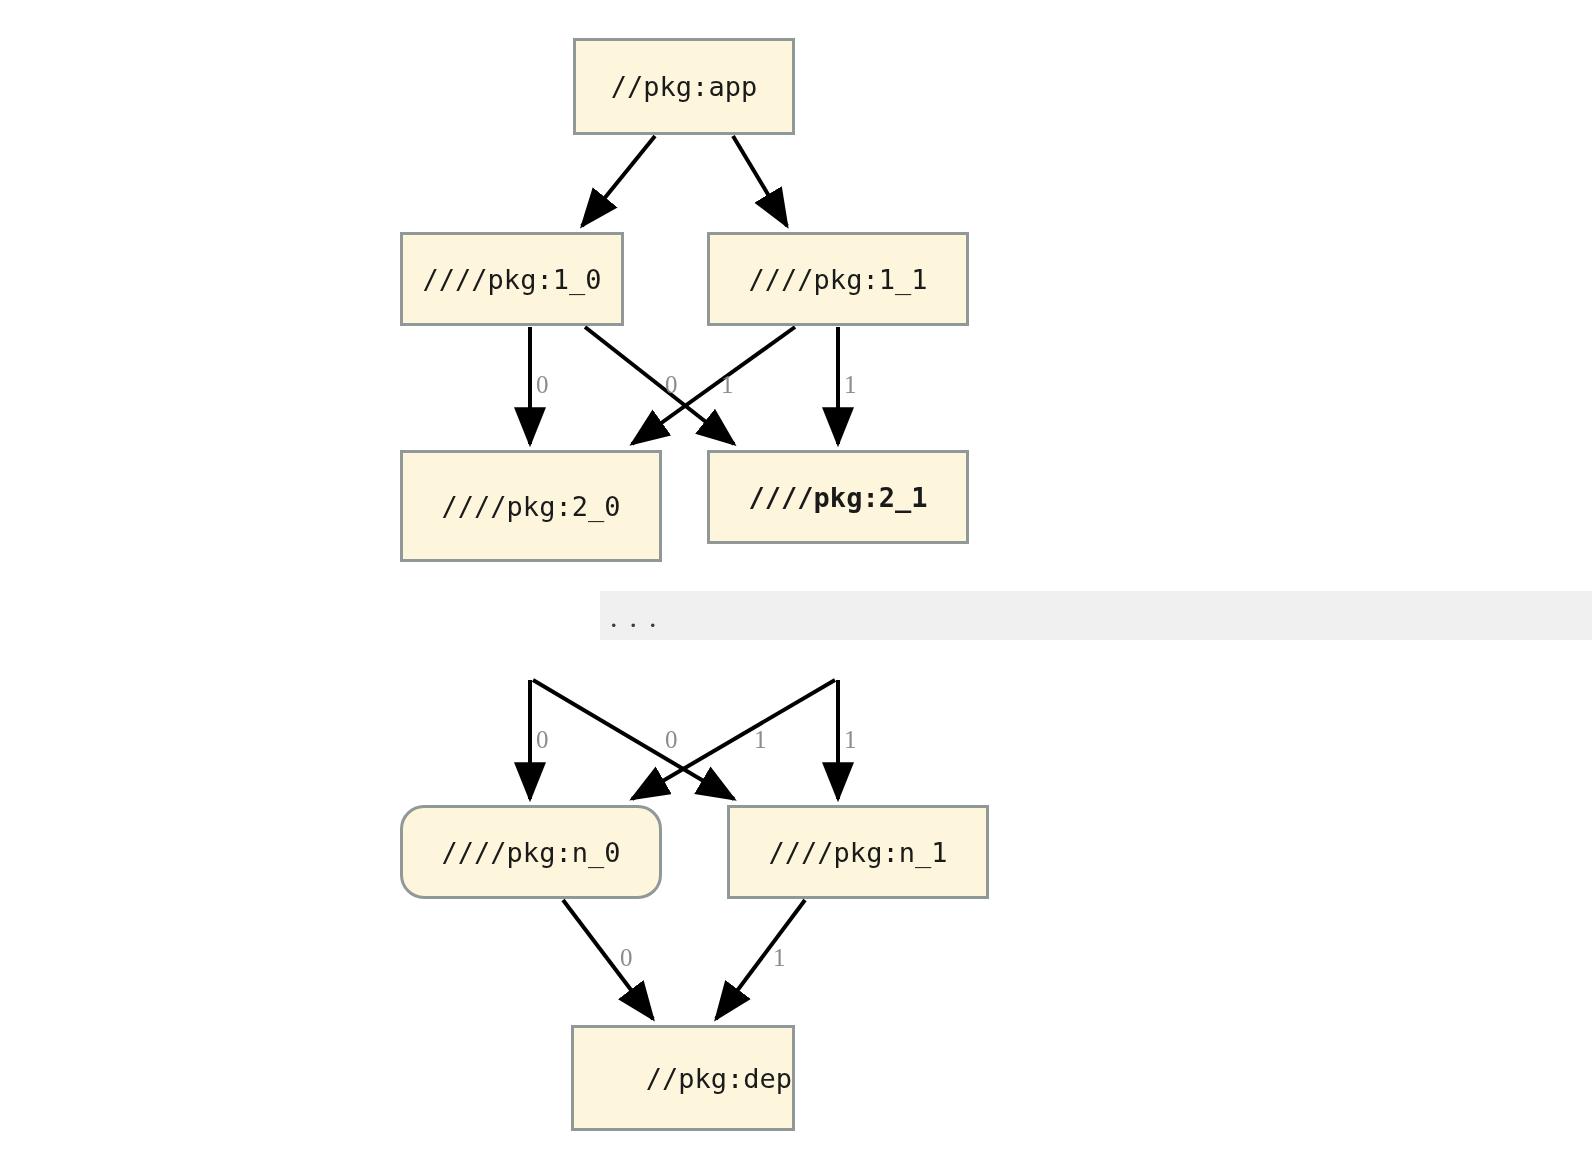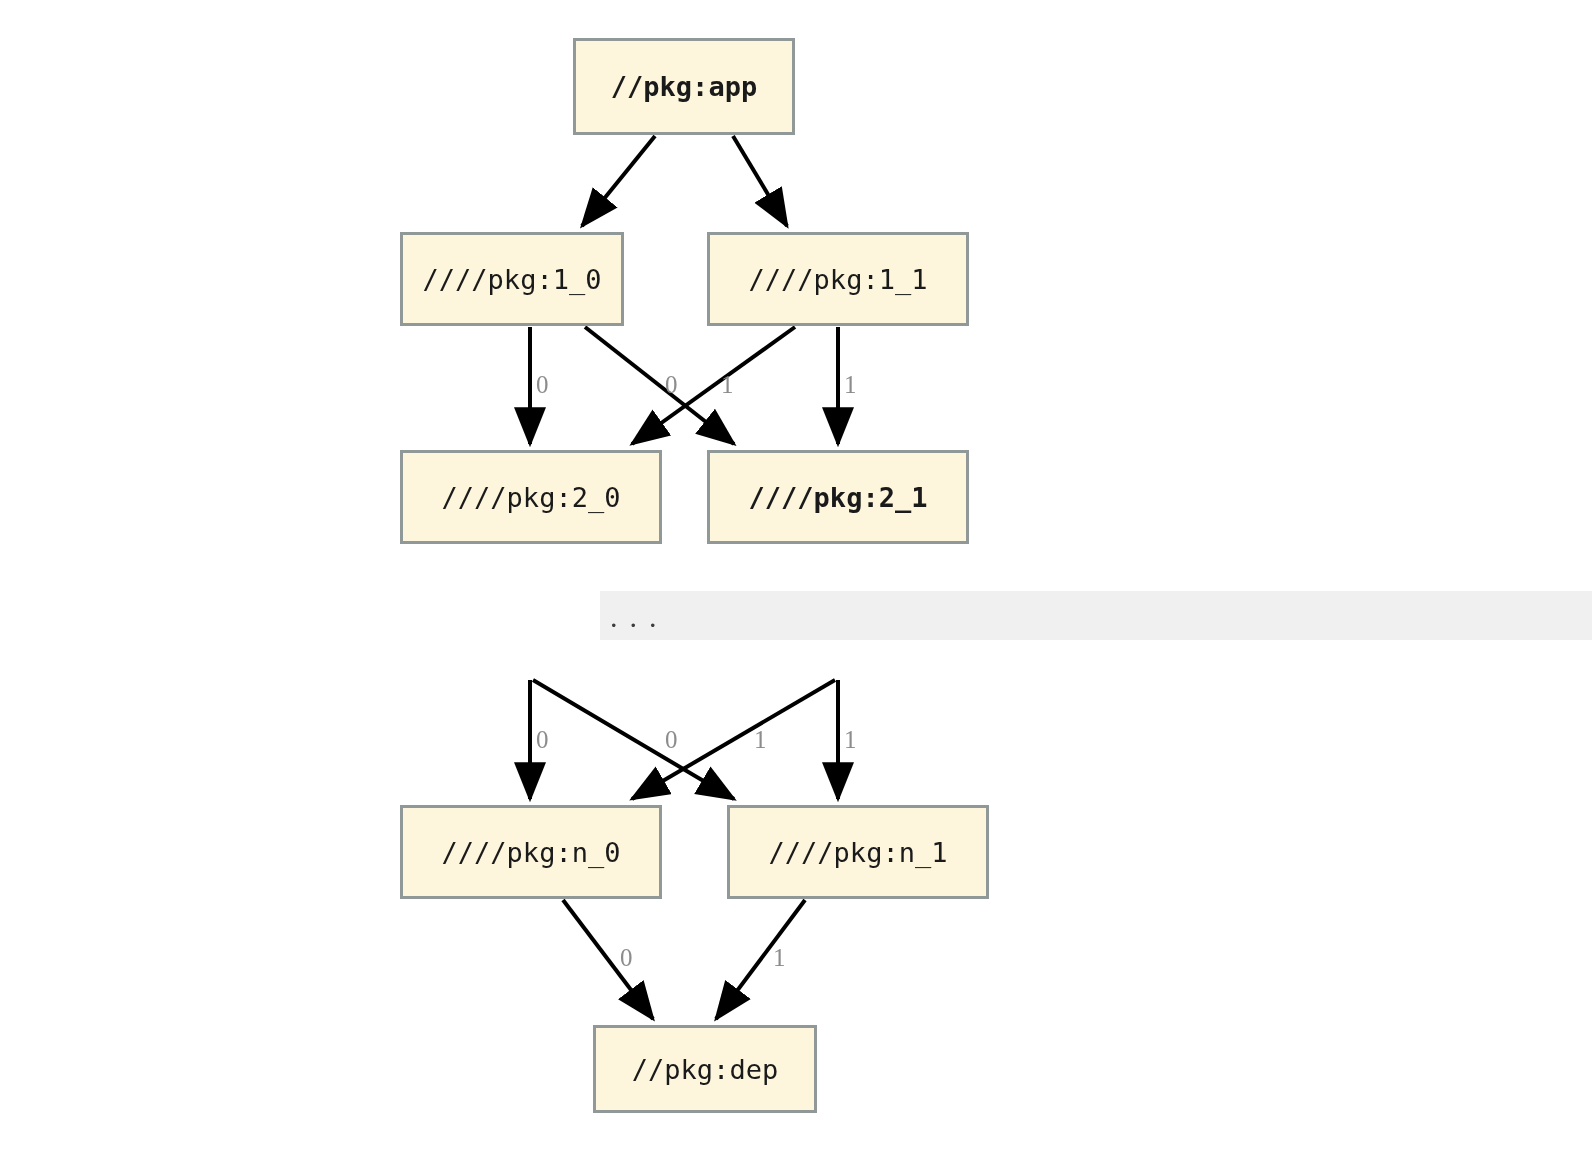--- a/index.html
+++ b/index.html
@@ -91,49 +91,49 @@
   <line x1="530" y1="680" x2="530" y2="799" stroke="#000000" stroke-width="4" marker-end="url(#arrowhead)"></line>
   <line x1="533" y1="680" x2="734" y2="799" stroke="#000000" stroke-width="4" marker-end="url(#arrowhead)"></line>
   <line x1="835" y1="680" x2="632" y2="799" stroke="#000000" stroke-width="4" marker-end="url(#arrowhead)"></line>
   <line x1="838" y1="680" x2="838" y2="799" stroke="#000000" stroke-width="4" marker-end="url(#arrowhead)"></line>
 
   <line x1="563" y1="900" x2="653" y2="1019" stroke="#000000" stroke-width="4" marker-end="url(#arrowhead)"></line>
 
   <line x1="805" y1="900" x2="716" y2="1019" stroke="#000000" stroke-width="4" marker-end="url(#arrowhead)"></line>
 </svg>
 
-<div class="node-box" style="left:573px; top:38px; width:222px; height:97px;font-weight:bold;">
+<div class="node-box" style="left:573px; top:38px; width:222px; height:97px;">
   <span class="node-label">//pkg:app</span>
 </div>
 
 <div class="node-box" style="left:400px; top:232px; width:224px; height:94px;">
   <span class="node-label">////pkg:1_0</span>
 </div>
 
 <div class="node-box" style="left:707px; top:232px; width:262px; height:94px;">
   <span class="node-label">////pkg:1_1</span>
 </div>
 
-<div class="node-box" style="left:400px; top:450px; width:262px; height:94px;">
+<div class="node-box" style="left:400px; top:450px; width:262px; height:112px;">
   <span class="node-label">////pkg:2_0</span>
 </div>
 
 <div class="node-box" style="left:707px; top:450px; width:262px; height:94px;font-weight:bold;">
   <span class="node-label">////pkg:2_1</span>
 </div>
 
-<div class="node-box" style="left:400px; top:805px; width:262px; height:94px;">
+<div class="node-box" style="left:400px; top:805px; width:262px; height:94px;border-radius:24px;">
   <span class="node-label">////pkg:n_0</span>
 </div>
 
 <div class="node-box" style="left:707px; top:805px; width:262px; height:94px;margin-left:20px;">
   <span class="node-label">////pkg:n_1</span>
 </div>
 
-<div class="node-box" style="left:593px; top:1025px; width:224px; height:88px;">
+<div class="node-box" style="left:571px; top:1025px; width:224px; height:106px;justify-content:flex-end;">
   <span class="node-label">//pkg:dep</span>
 </div>
 
 <span class="edge-label" style="left:536px; top:371px;">0</span>
 <span class="edge-label" style="left:665px; top:371px;">0</span>
 <span class="edge-label" style="left:721px; top:371px;">1</span>
 <span class="edge-label" style="left:844px; top:371px;">1</span>
 
 <span class="edge-label" style="left:536px; top:726px;">0</span>
 <span class="edge-label" style="left:665px; top:726px;">0</span>

